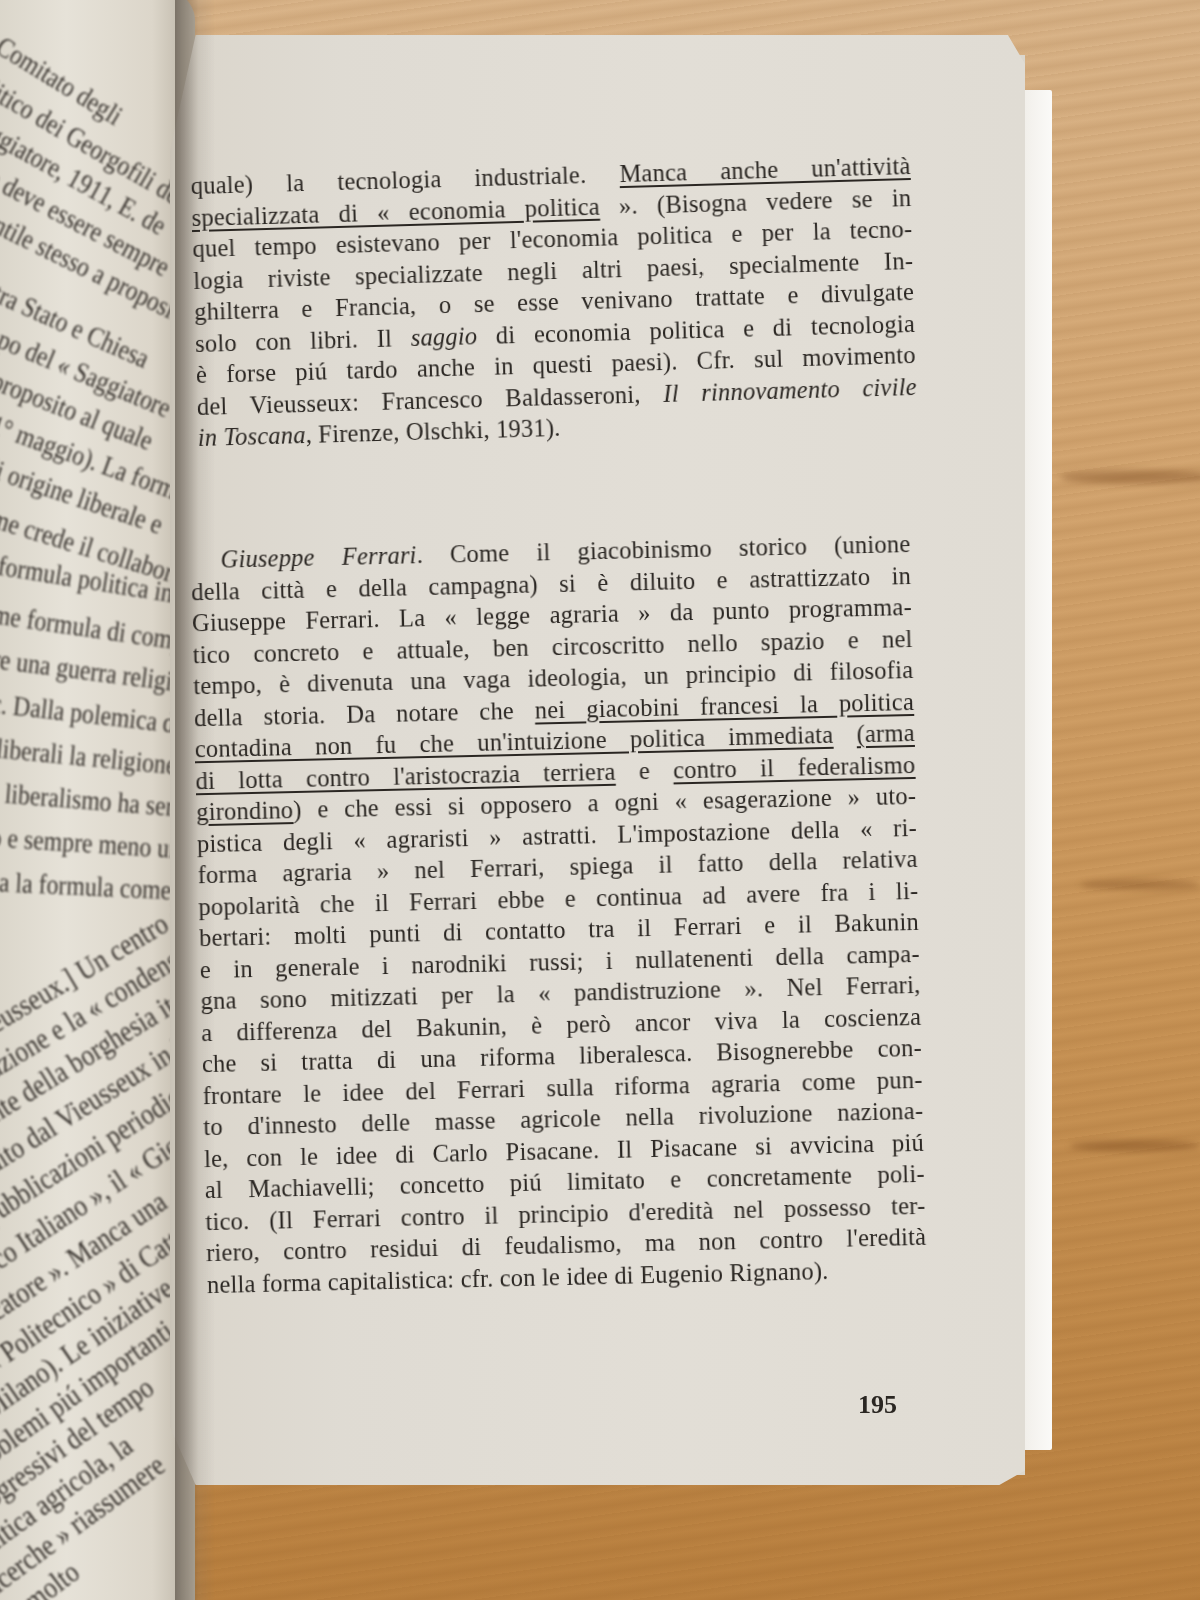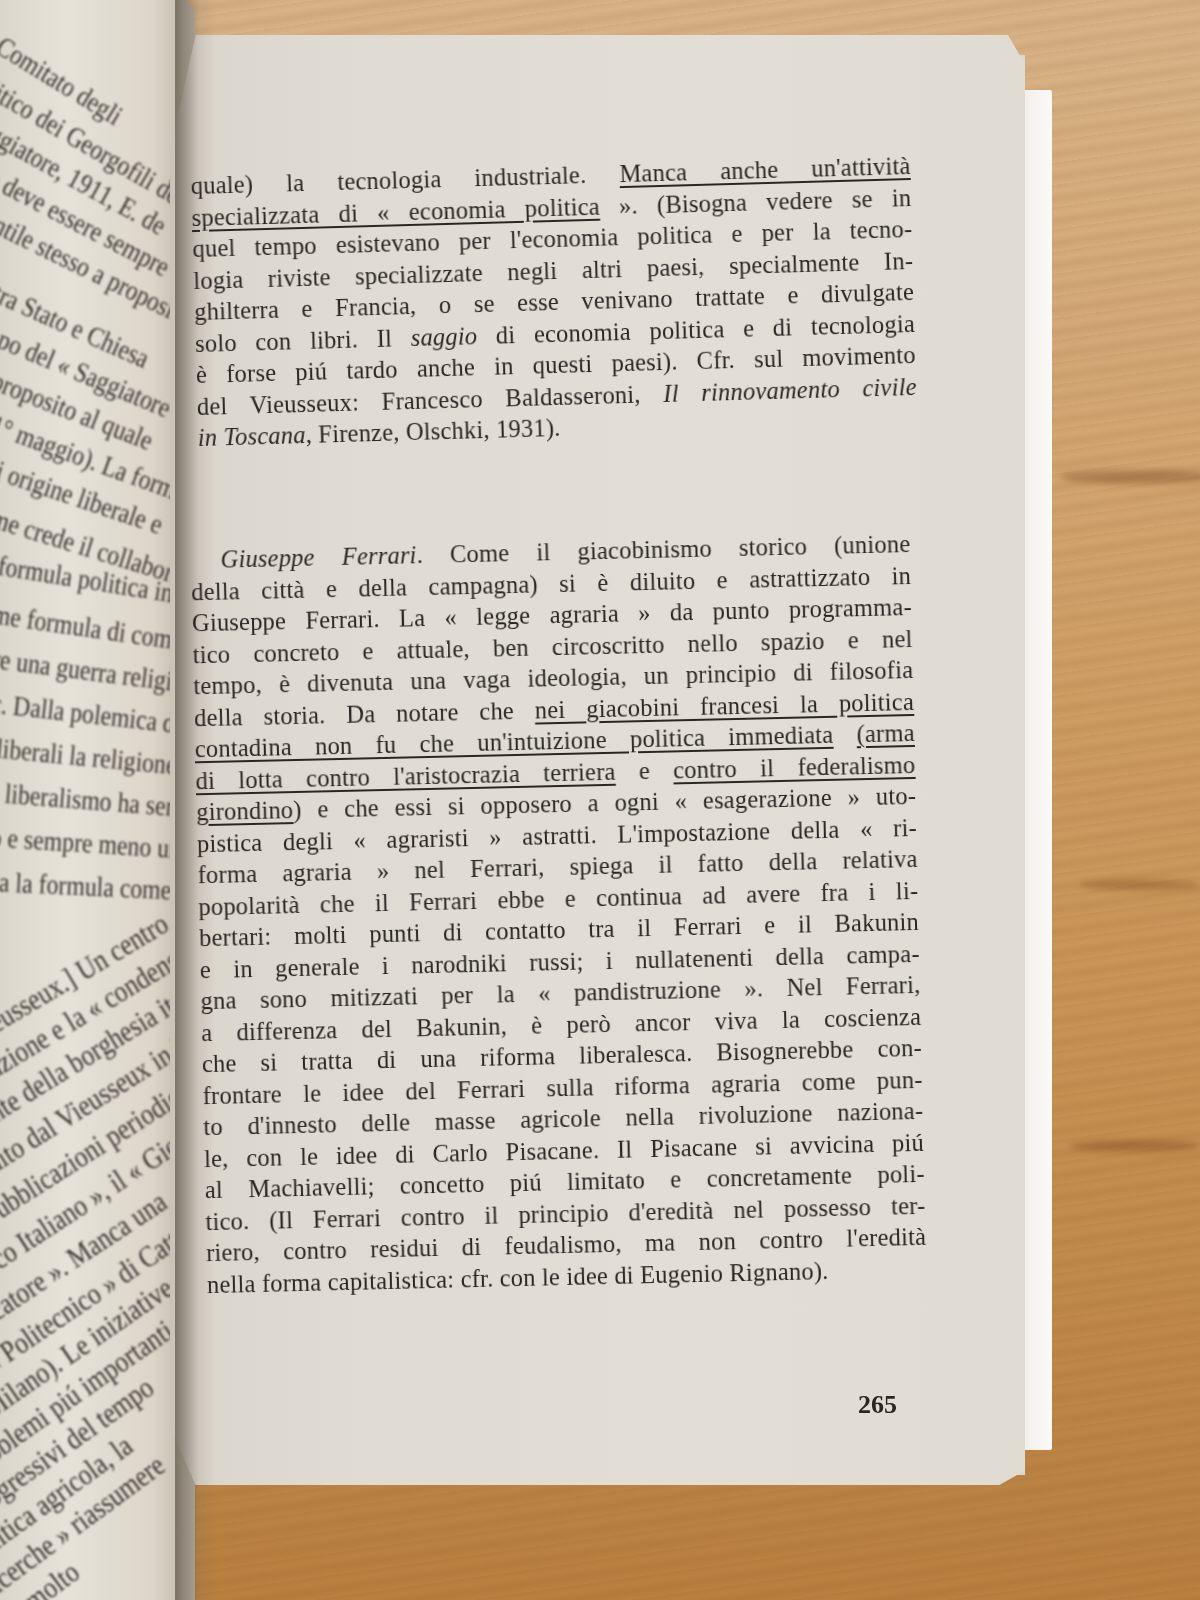--- a/index.html
+++ b/index.html
@@ -144,13 +144,13 @@
   <span class="line">che si tratta di una riforma liberalesca. Bisognerebbe con-</span>
   <span class="line">frontare le idee del Ferrari sulla riforma agraria come pun-</span>
   <span class="line">to d'innesto delle masse agricole nella rivoluzione naziona-</span>
   <span class="line">le, con le idee di Carlo Pisacane. Il Pisacane si avvicina piú</span>
   <span class="line">al Machiavelli; concetto piú limitato e concretamente poli-</span>
   <span class="line">tico. (Il Ferrari contro il principio d'eredità nel possesso ter-</span>
   <span class="line">riero, contro residui di feudalismo, ma non contro l'eredità</span>
   <span class="line last">nella forma capitalistica: cfr. con le idee di Eugenio Rignano).</span>
 </div>
 
-<div class="page-number">265</div>
+<div class="page-number">195</div>
 
 </body></html>

